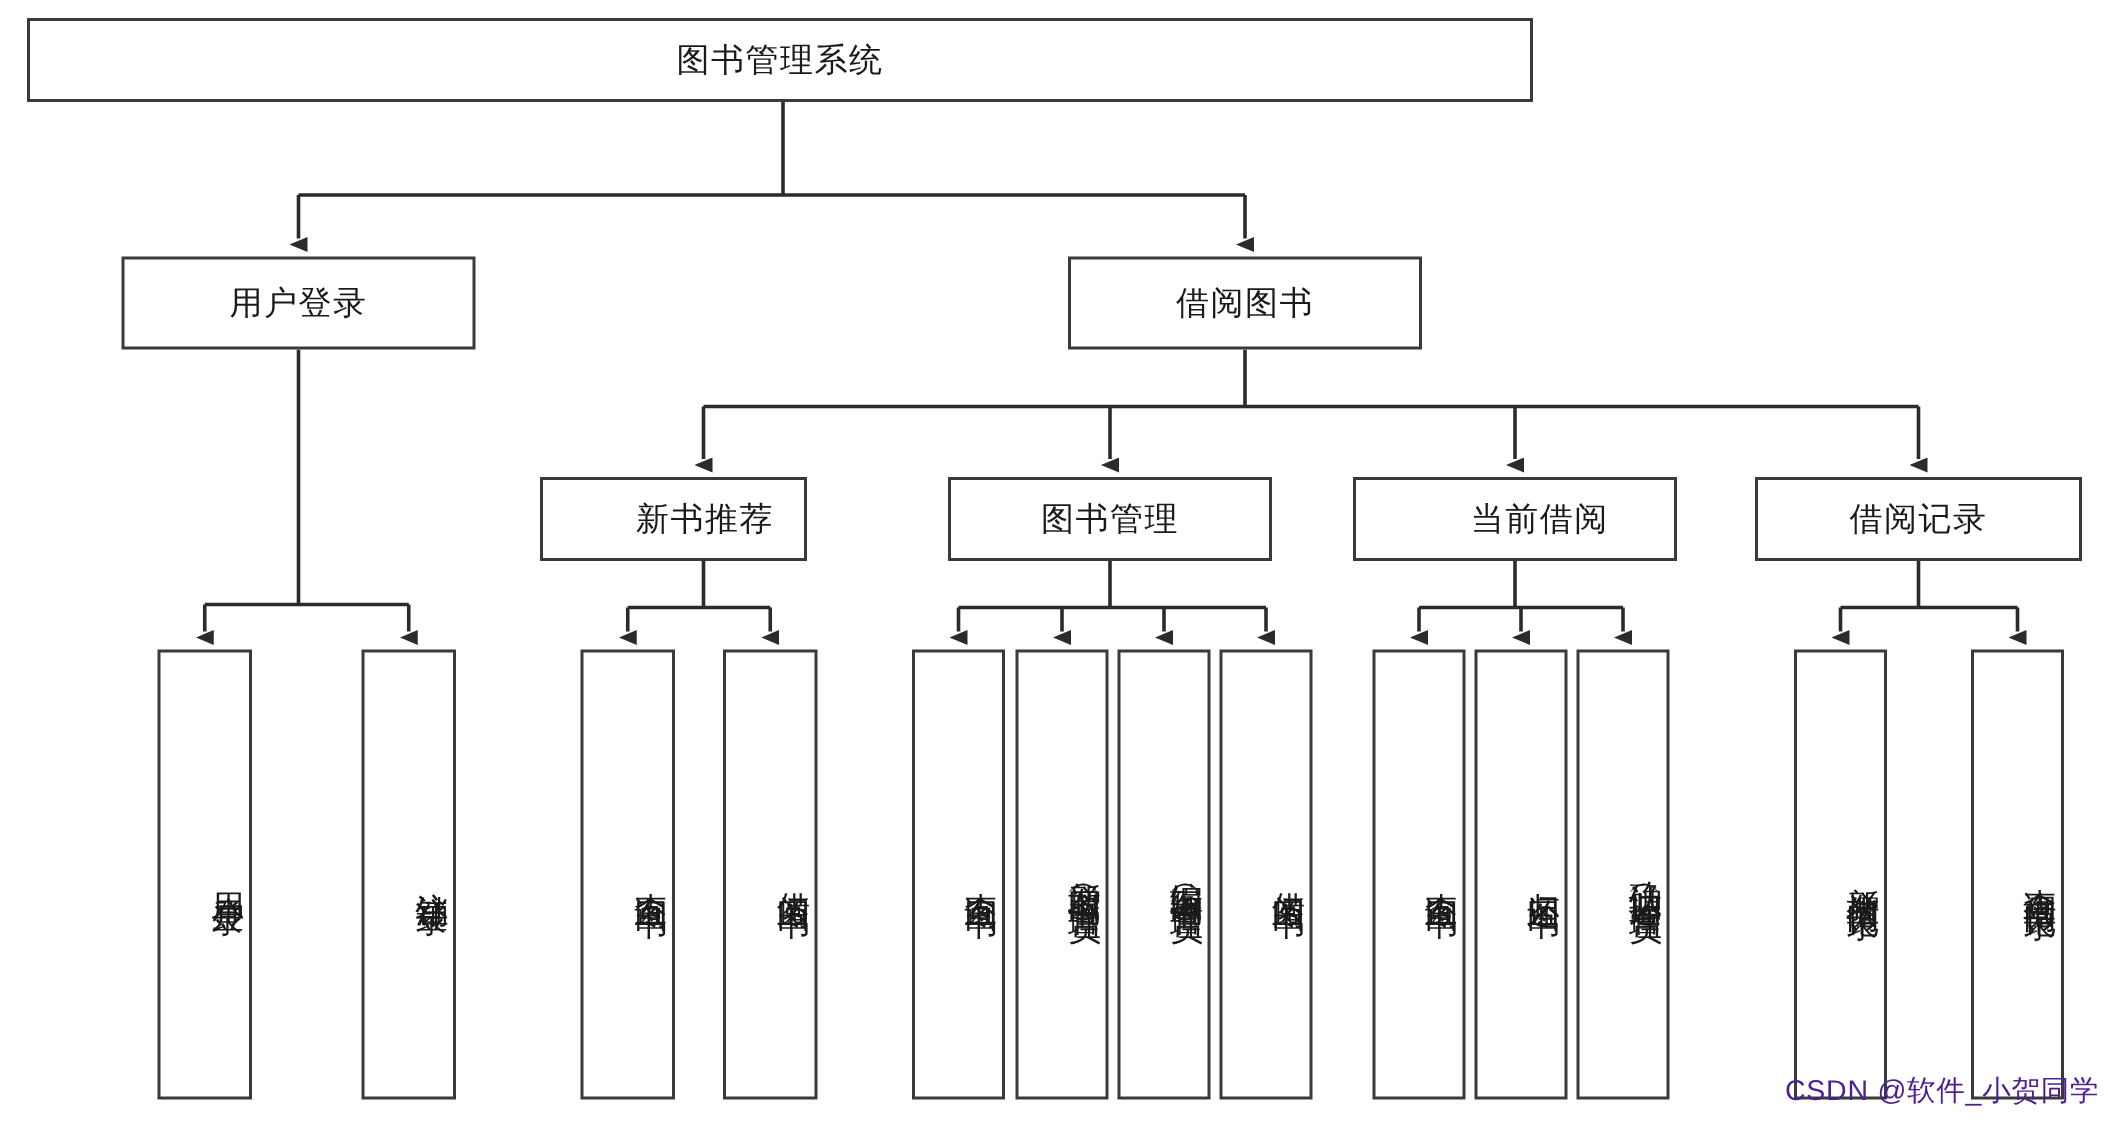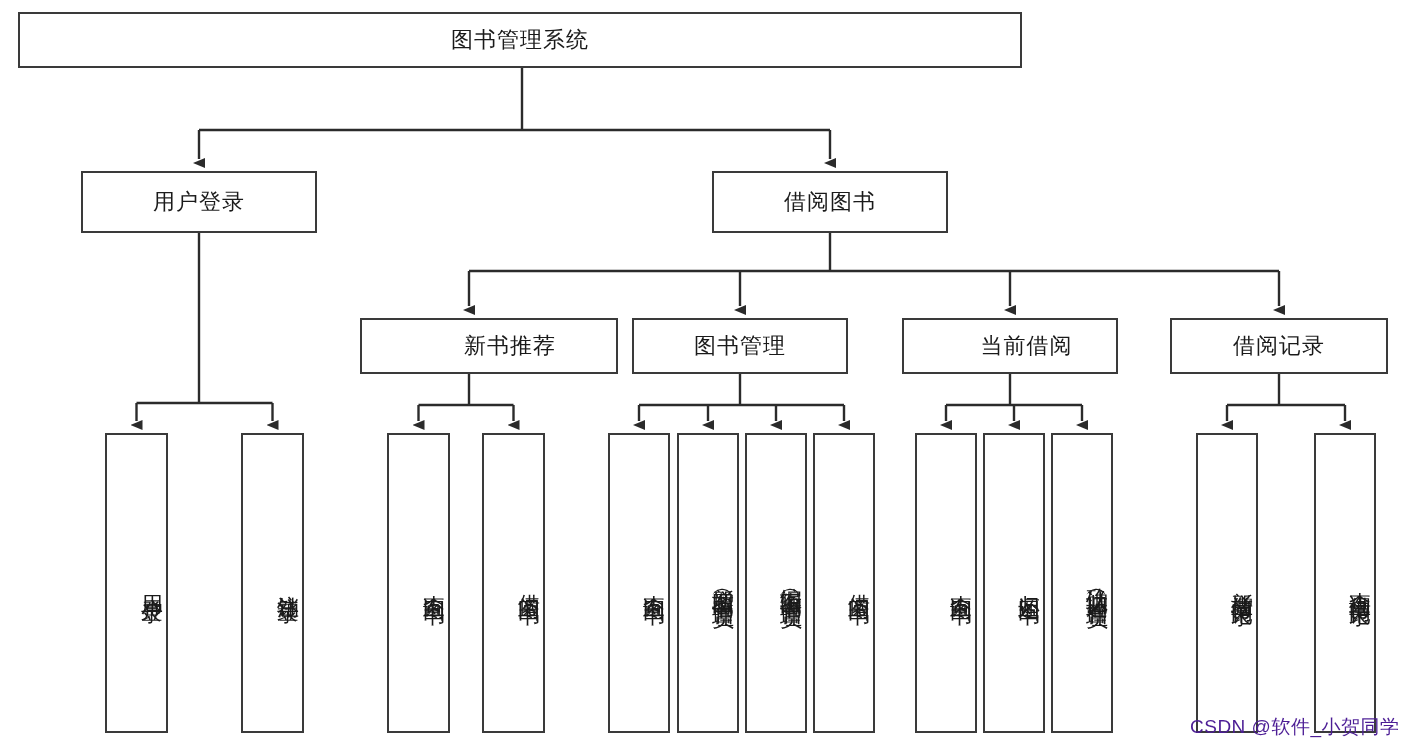--- a/index.html
+++ b/index.html
@@ -114,21 +114,21 @@
   <div id="node-layer">
       <div class="node horiz" style="left: 18px; top: 12px; width: 1004px; height: 56px;">
         <span>图书管理系统</span>
       </div>
       <div class="node horiz" style="left: 81px; top: 171px; width: 236px; height: 62px;">
         <span>用户登录</span>
       </div>
       <div class="node horiz" style="left: 712px; top: 171px; width: 236px; height: 62px;">
         <span>借阅图书</span>
       </div>
-      <div class="node horiz" style="left: 360px; top: 318px; width: 258px; height: 56px; padding-left: 42px;">
+      <div class="node horiz" style="left: 360px; top: 318px; width: 178px; height: 56px; padding-left: 42px;">
         <span>新书推荐</span>
       </div>
       <div class="node horiz" style="left: 632px; top: 318px; width: 216px; height: 56px;">
         <span>图书管理</span>
       </div>
       <div class="node horiz" style="left: 902px; top: 318px; width: 216px; height: 56px; padding-left: 33px;">
         <span>当前借阅</span>
       </div>
       <div class="node horiz" style="left: 1170px; top: 318px; width: 218px; height: 56px;">
         <span>借阅记录</span>

